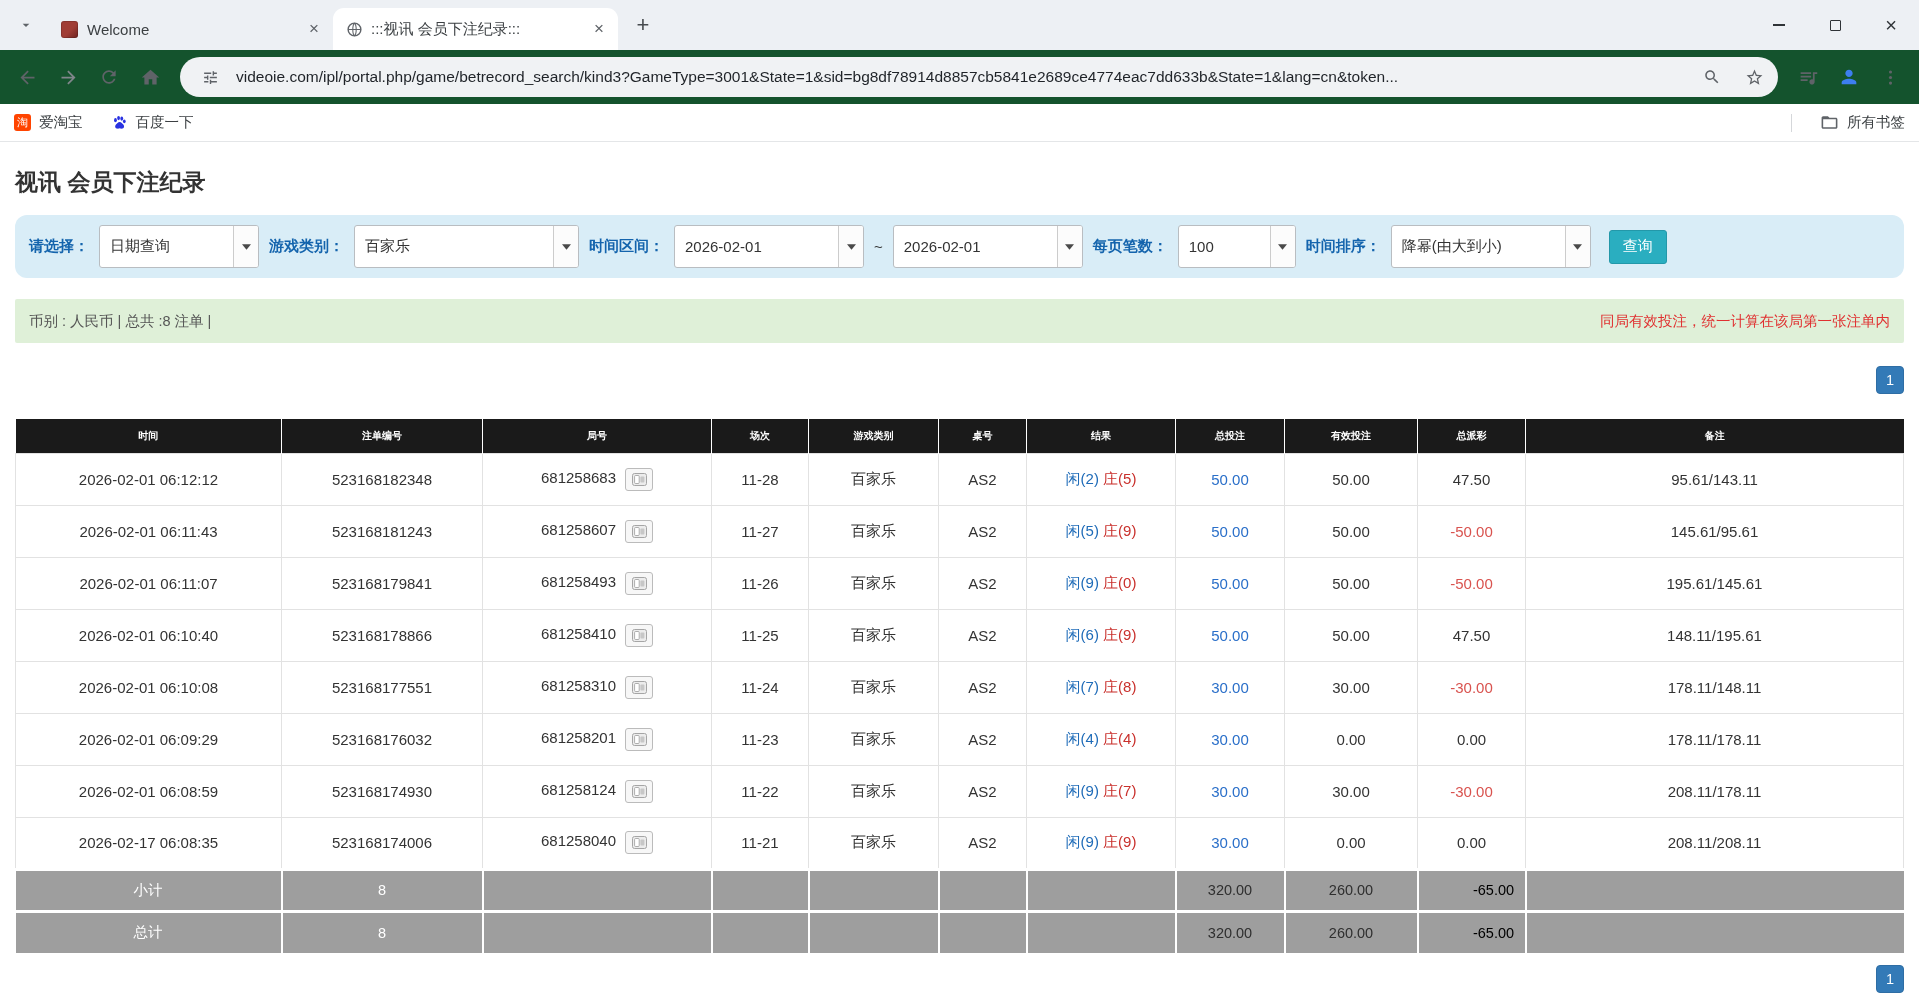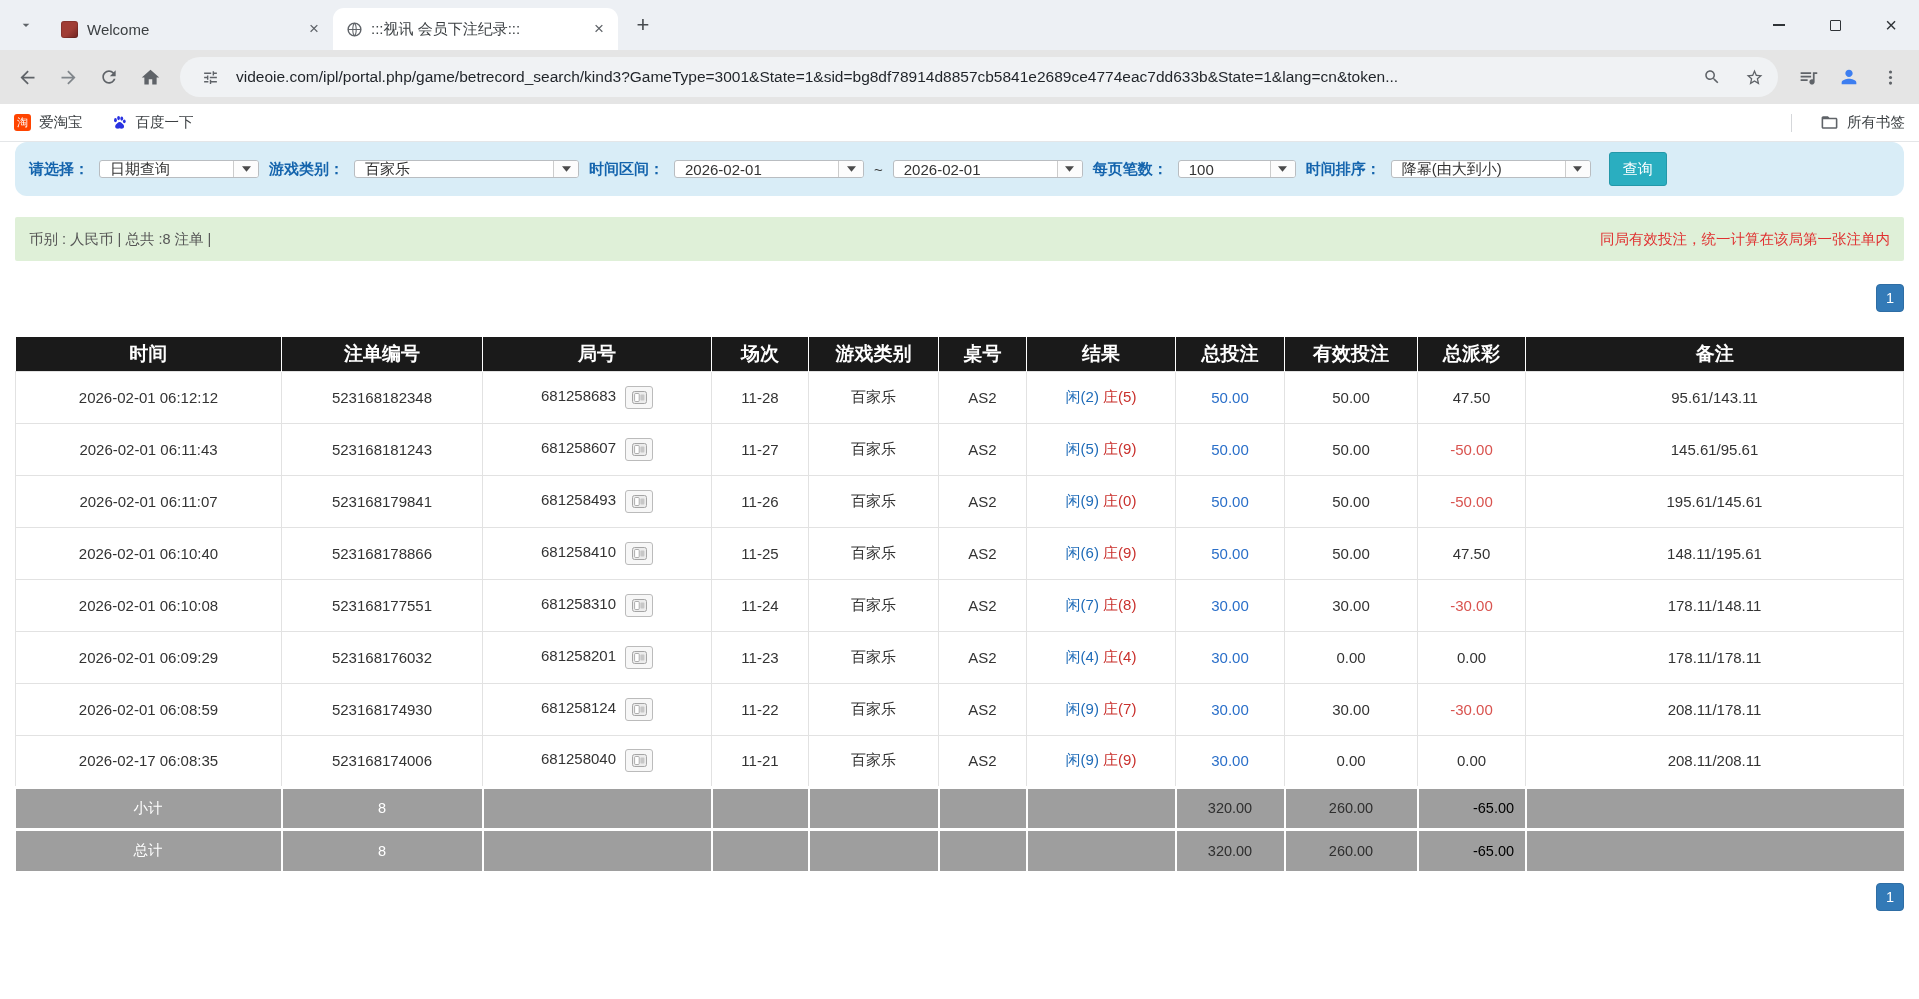--- a/index.html
+++ b/index.html
@@ -15,56 +15,56 @@
   .tab-close { width:22px; height:22px; border-radius:50%; display:flex; align-items:center; justify-content:center; font-size:17px; color:#5f6368; cursor:pointer; flex:none; }
   .fav { width:17px; height:17px; flex:none; }
   .fav-welcome { border-radius:3px; background:linear-gradient(135deg,#a03d35 55%,#6e2220); box-shadow:inset 0 0 0 1px rgba(0,0,0,.15); }
   .new-tab-btn { width:30px; height:30px; align-self:center; margin-left:10px; display:flex; align-items:center; justify-content:center; font-size:22px; color:#474b4f; border-radius:50%; cursor:pointer; }
   .win-controls { position:absolute; right:0; top:0; height:50px; display:flex; }
   .win-btn { width:56px; height:100%; display:flex; align-items:center; justify-content:center; cursor:pointer; }
   .min-shape { width:12px; height:0; border-bottom:2px solid #2f3337; display:block; }
   .max-shape { width:11px; height:11px; border:1.6px solid #2f3337; border-radius:1px; display:block; }
   .close-x { font-size:20px; color:#2f3337; line-height:1; }
 
-  .toolbar { height:54px; background:#e5e5e5; display:flex; align-items:center; padding:0 10px 0 8px; gap:3px; }
+  .toolbar { height:54px; background:#14532d; display:flex; align-items:center; padding:0 10px 0 8px; gap:3px; }
   .nav-btn { width:38px; height:38px; border-radius:50%; display:flex; align-items:center; justify-content:center; flex:none; cursor:pointer; }
   .omnibox { flex:1; min-width:0; height:40px; background:#f0f2f4; border-radius:20px; display:flex; align-items:center; padding:0 8px 0 14px; gap:10px; margin:0 8px; cursor:text; }
   .url-text { flex:1; min-width:0; font-size:15.5px; color:#1f2328; white-space:nowrap; overflow:hidden; }
   .omni-ic { width:32px; height:32px; border-radius:50%; display:flex; align-items:center; justify-content:center; flex:none; cursor:pointer; }
 
   .bookmarks-bar { height:38px; background:#fff; border-bottom:1px solid #e4e6e8; display:flex; align-items:center; padding:0 14px; gap:28px; }
   .bookmark { display:flex; align-items:center; gap:8px; font-size:14.5px; color:#3c4043; cursor:pointer; }
   .bm-taobao { width:17px; height:17px; background:#ff4400; color:#fff; border-radius:3px; font-size:11px; display:flex; align-items:center; justify-content:center; flex:none; }
   .bm-spacer { flex:1; }
   .bm-sep { width:1px; height:18px; background:#d5d7da; }
 
   
   .page { padding:0 15px; }
   .page-title { font-size:23px; font-weight:600; color:#333; padding:25px 0 17px; }
 
   .filter-bar { background:#d9edf7; border-radius:12px; display:flex; align-items:center; padding:10px 14px; gap:10px; }
   .flabel { color:#1464ad; font-weight:bold; font-size:15px; flex:none; }
-  .combo { background:#fff; border:1px solid #b9bdc1; border-radius:3px; height:18px; display:flex; align-items:center; overflow:hidden; flex:none; cursor:pointer; }
+  .combo { background:#fff; border:1px solid #b9bdc1; border-radius:3px; height:43px; display:flex; align-items:center; overflow:hidden; flex:none; cursor:pointer; }
   .combo-val { padding:0 10px; font-size:15px; color:#333; flex:1; white-space:nowrap; overflow:hidden; }
   .combo-arrow { width:25px; height:100%; border-left:1px solid #ccc; background:#fcfcfc; display:flex; align-items:center; justify-content:center; flex:none; }
   .w-query { width:160px; } .w-game { width:225px; } .w-date { width:190px; } .w-size { width:118px; } .w-sort { width:200px; }
   .tilde { color:#333; font-size:15px; }
   .search-btn { background:#2aaec0; border:1px solid #2398a9; color:#fff; height:34px; padding:0 13px; border-radius:3px; font-size:15px; margin-left:8px; cursor:pointer; font-family:inherit; }
 
   .summary-bar { margin-top:21px; background:#dff0d8; border-radius:2px; height:44px; display:flex; align-items:center; justify-content:space-between; padding:12px 14px; }
   .summary-left { color:#555; font-size:14.5px; }
   .summary-right { color:#e03131; font-size:14.5px; }
 
   .pager { display:flex; justify-content:flex-end; }
   .pager-top { margin-top:23px; }
   .pager-bottom { margin-top:12px; }
   .page-btn { min-width:28px; height:28px; background:#337ab7; border:1px solid #2e6da4; color:#fff; border-radius:4px; font-size:14.5px; cursor:pointer; font-family:inherit; }
 
   .bet-table { width:100%; border-collapse:collapse; table-layout:fixed; margin-top:25px; }
-  .bet-table thead th { background:#1a1a1a; color:#fff; font-size:19px; font-weight:bold; height:34px; border-right:1px solid #fff; }
+  .bet-table thead th { background:#1a1a1a; color:#fff; font-size:10px; font-weight:bold; height:34px; border-right:1px solid #fff; }
   .bet-table thead th:last-child { border-right:none; }
   .bet-table tbody td { height:52px; text-align:center; font-size:15px; color:#333; border:1px solid #e2e2e2; background:#fff; }
   .res-p { color:#1e6bb8; }
   .res-b { color:#c9302c; }
   .bet-link { color:#2a6fc9; cursor:pointer; }
   .bet-table td.neg { color:#d9534f; }
   .round-btn { display:inline-flex; align-items:center; justify-content:center; width:28px; height:23px; border:1px solid #bbb; border-radius:3px; background:#f7f7f7; margin-left:9px; vertical-align:middle; cursor:pointer; }
   .foot-row td { background:#9e9e9e; height:42px; text-align:center; border-right:2px solid #fff; border-top:3px solid #fff; color:#fff; font-size:14.5px; }
   .foot-row td:last-child { border-right:none; }
   .foot-row td.foot-num { color:#2f2f2f; }
@@ -185,20 +185,21 @@
     <div class="bookmark">
       <svg width="19" height="19" viewBox="0 0 24 24">
           <path d="M20 6h-8l-2-2H4c-1.1 0-1.99.9-1.99 2L2 18c0 1.1.9 2 2 2h16c1.1 0 2-.9 2-2V8c0-1.1-.9-2-2-2zm0 12H4V8h16v10z" fill="#5f6368"></path>
         </svg>
       <span>所有书签</span>
     </div>
   </div>
 </div>
 
 <div class="page">
+  <h1 class="page-title">视讯 会员下注纪录</h1>
 
   <div class="filter-bar">
     <span class="flabel">请选择：</span>
     <div class="combo w-query">
       <span class="combo-val">日期查询</span>
       <span class="combo-arrow">
           <svg width="9" height="6" viewBox="0 0 10 6">
             <path d="M0 0l5 6 5-6z" fill="#4a4a4a"></path>
           </svg>
         </span>

